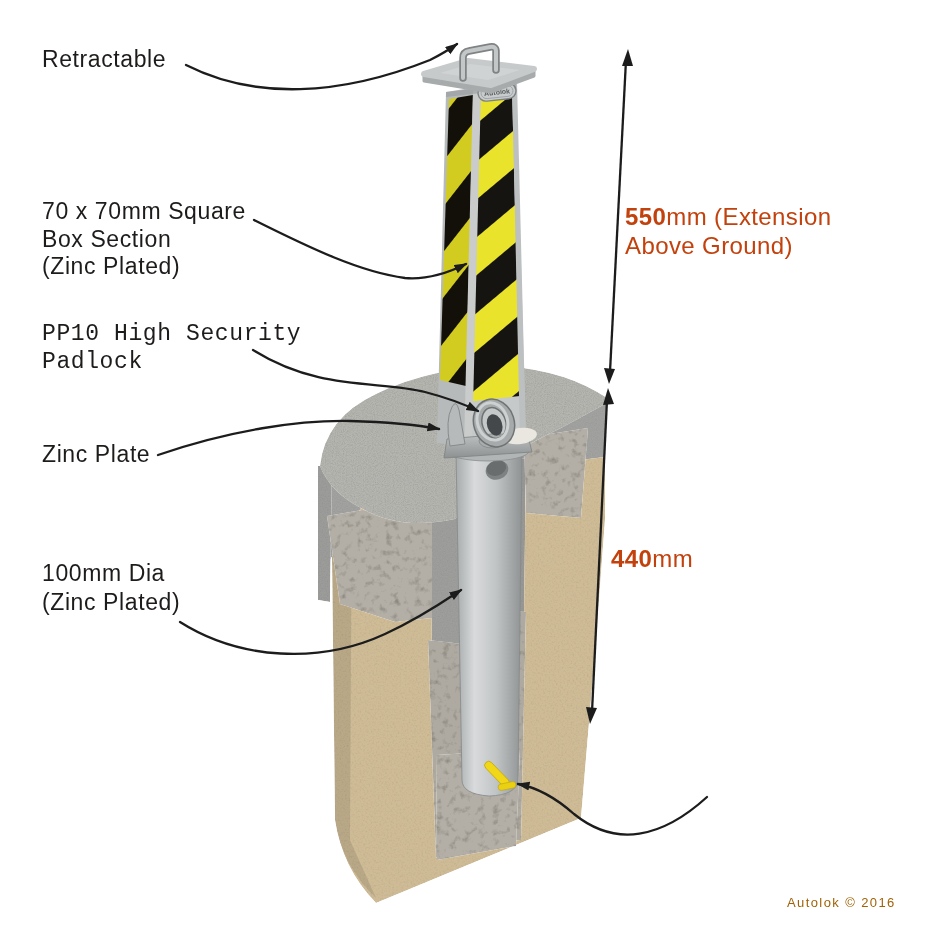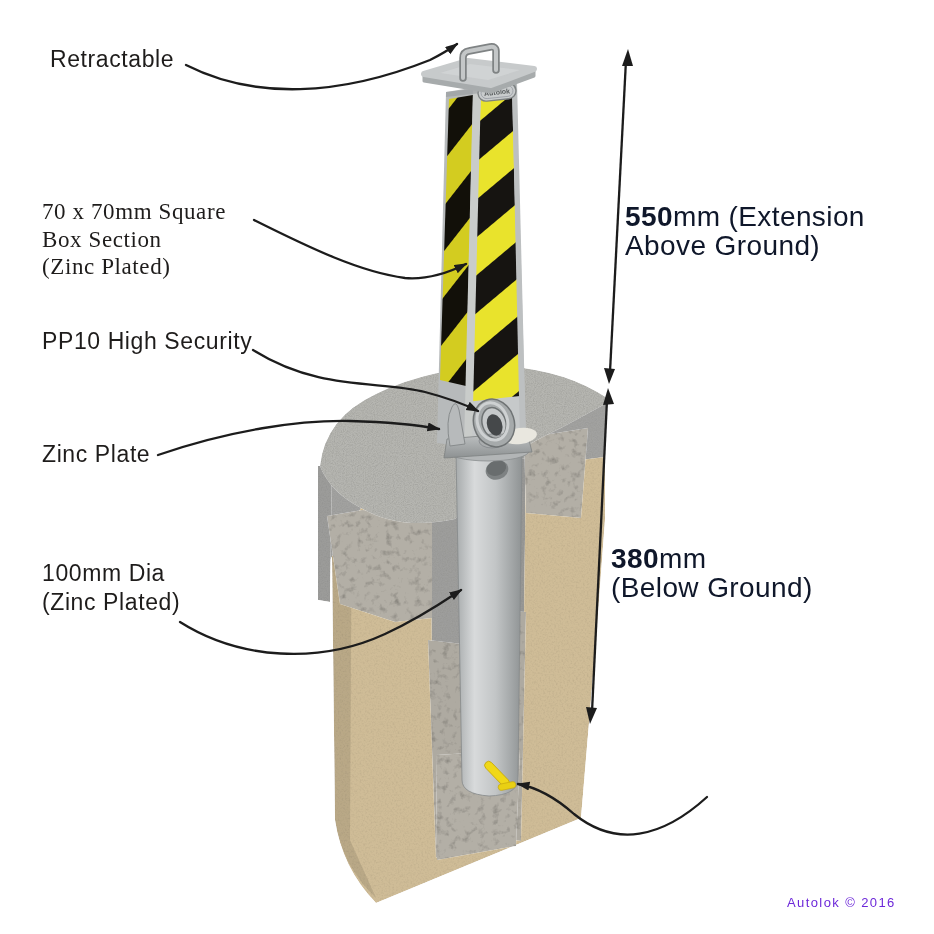--- a/index.html
+++ b/index.html
@@ -3,23 +3,23 @@
 <meta charset="utf-8">
 <style>
   html,body{margin:0;padding:0;background:#ffffff;}
   .canvas{
     position:relative;width:934px;height:934px;background:#ffffff;
     font-family:"Liberation Sans",sans-serif;color:#1e1c1b;overflow:hidden;
   }
   .art{position:absolute;left:0;top:0;}
   .callout{position:absolute;font-size:23px;letter-spacing:0.6px;line-height:27.5px;color:#1e1c1b;}
   .callout.big-lh{line-height:31px;}
-  .dim-label{position:absolute;font-size:28px;letter-spacing:0.4px;line-height:29px;color:#0f172a;}
+  .dim-label{position:absolute;font-size:24px;letter-spacing:0.4px;line-height:29px;color:#c2410c;}
   .dim-label b{font-weight:700;}
-  .credit{position:absolute;font-size:13px;letter-spacing:1.4px;color:#6d28d9;}
+  .credit{position:absolute;font-size:13px;letter-spacing:1.4px;color:#a16207;}
 </style>
 </head>
 <body>
 
 <div class="canvas">
 
   <svg class="art" width="934" height="934" viewBox="0 0 934 934">
     <defs>
       <pattern id="stripeR" patternUnits="userSpaceOnUse" width="58" height="58" patternTransform="rotate(-40 480 100)">
         <rect width="58" height="58" fill="#e9e32c"></rect>
@@ -204,49 +204,49 @@
       <polygon points="628,49 622,66 633,66" stroke="none"></polygon>
       <polygon points="609,384 604,368 615,369" stroke="none"></polygon>
     </g>
     <g stroke="#1c1c1c" fill="#1c1c1c">
       <line x1="607" y1="400" x2="592" y2="712" stroke-width="2.3"></line>
       <polygon points="608,388 603,405 614,404" stroke="none"></polygon>
       <polygon points="590,724 586,707 597,708" stroke="none"></polygon>
     </g>
   </svg>
 
-  <div class="callout big-lh" style="left:50px;top:44px;">
+  <div class="callout big-lh" style="left:42px;top:44px;">
     <div>Retractable</div>
   </div>
 
-  <div class="callout" style="left:42px;top:198px;font-family:Liberation Serif, serif;">
+  <div class="callout" style="left:42px;top:198px;">
     <div>70 x 70mm Square</div>
     <div>Box Section</div>
     <div>(Zinc Plated)</div>
   </div>
 
-  <div class="callout" style="left:42px;top:328px;">
+  <div class="callout" style="left:42px;top:321px;font-family:Liberation Mono, monospace;">
     <div>PP10 High Security</div>
+    <div>Padlock</div>
   </div>
 
   <div class="callout" style="left:42px;top:441px;">
     <div>Zinc Plate</div>
   </div>
 
   <div class="callout" style="left:42px;top:559px;line-height:28.5px;">
     <div>100mm Dia</div>
     <div>(Zinc Plated)</div>
   </div>
 
 
   <div class="dim-label" style="left:625px;top:202px;">
     <div><b>550</b><span>mm (Extension</span></div>
     <div>Above Ground)</div>
   </div>
 
   <div class="dim-label" style="left:611px;top:544px;">
-    <div><b>380</b><span>mm</span></div>
-    <div>(Below Ground)</div>
+    <div><b>440</b><span>mm</span></div>
   </div>
 
   <div class="credit" style="left:787px;top:895px;">Autolok © 2016</div>
 
 </div>
 
 </body></html>

